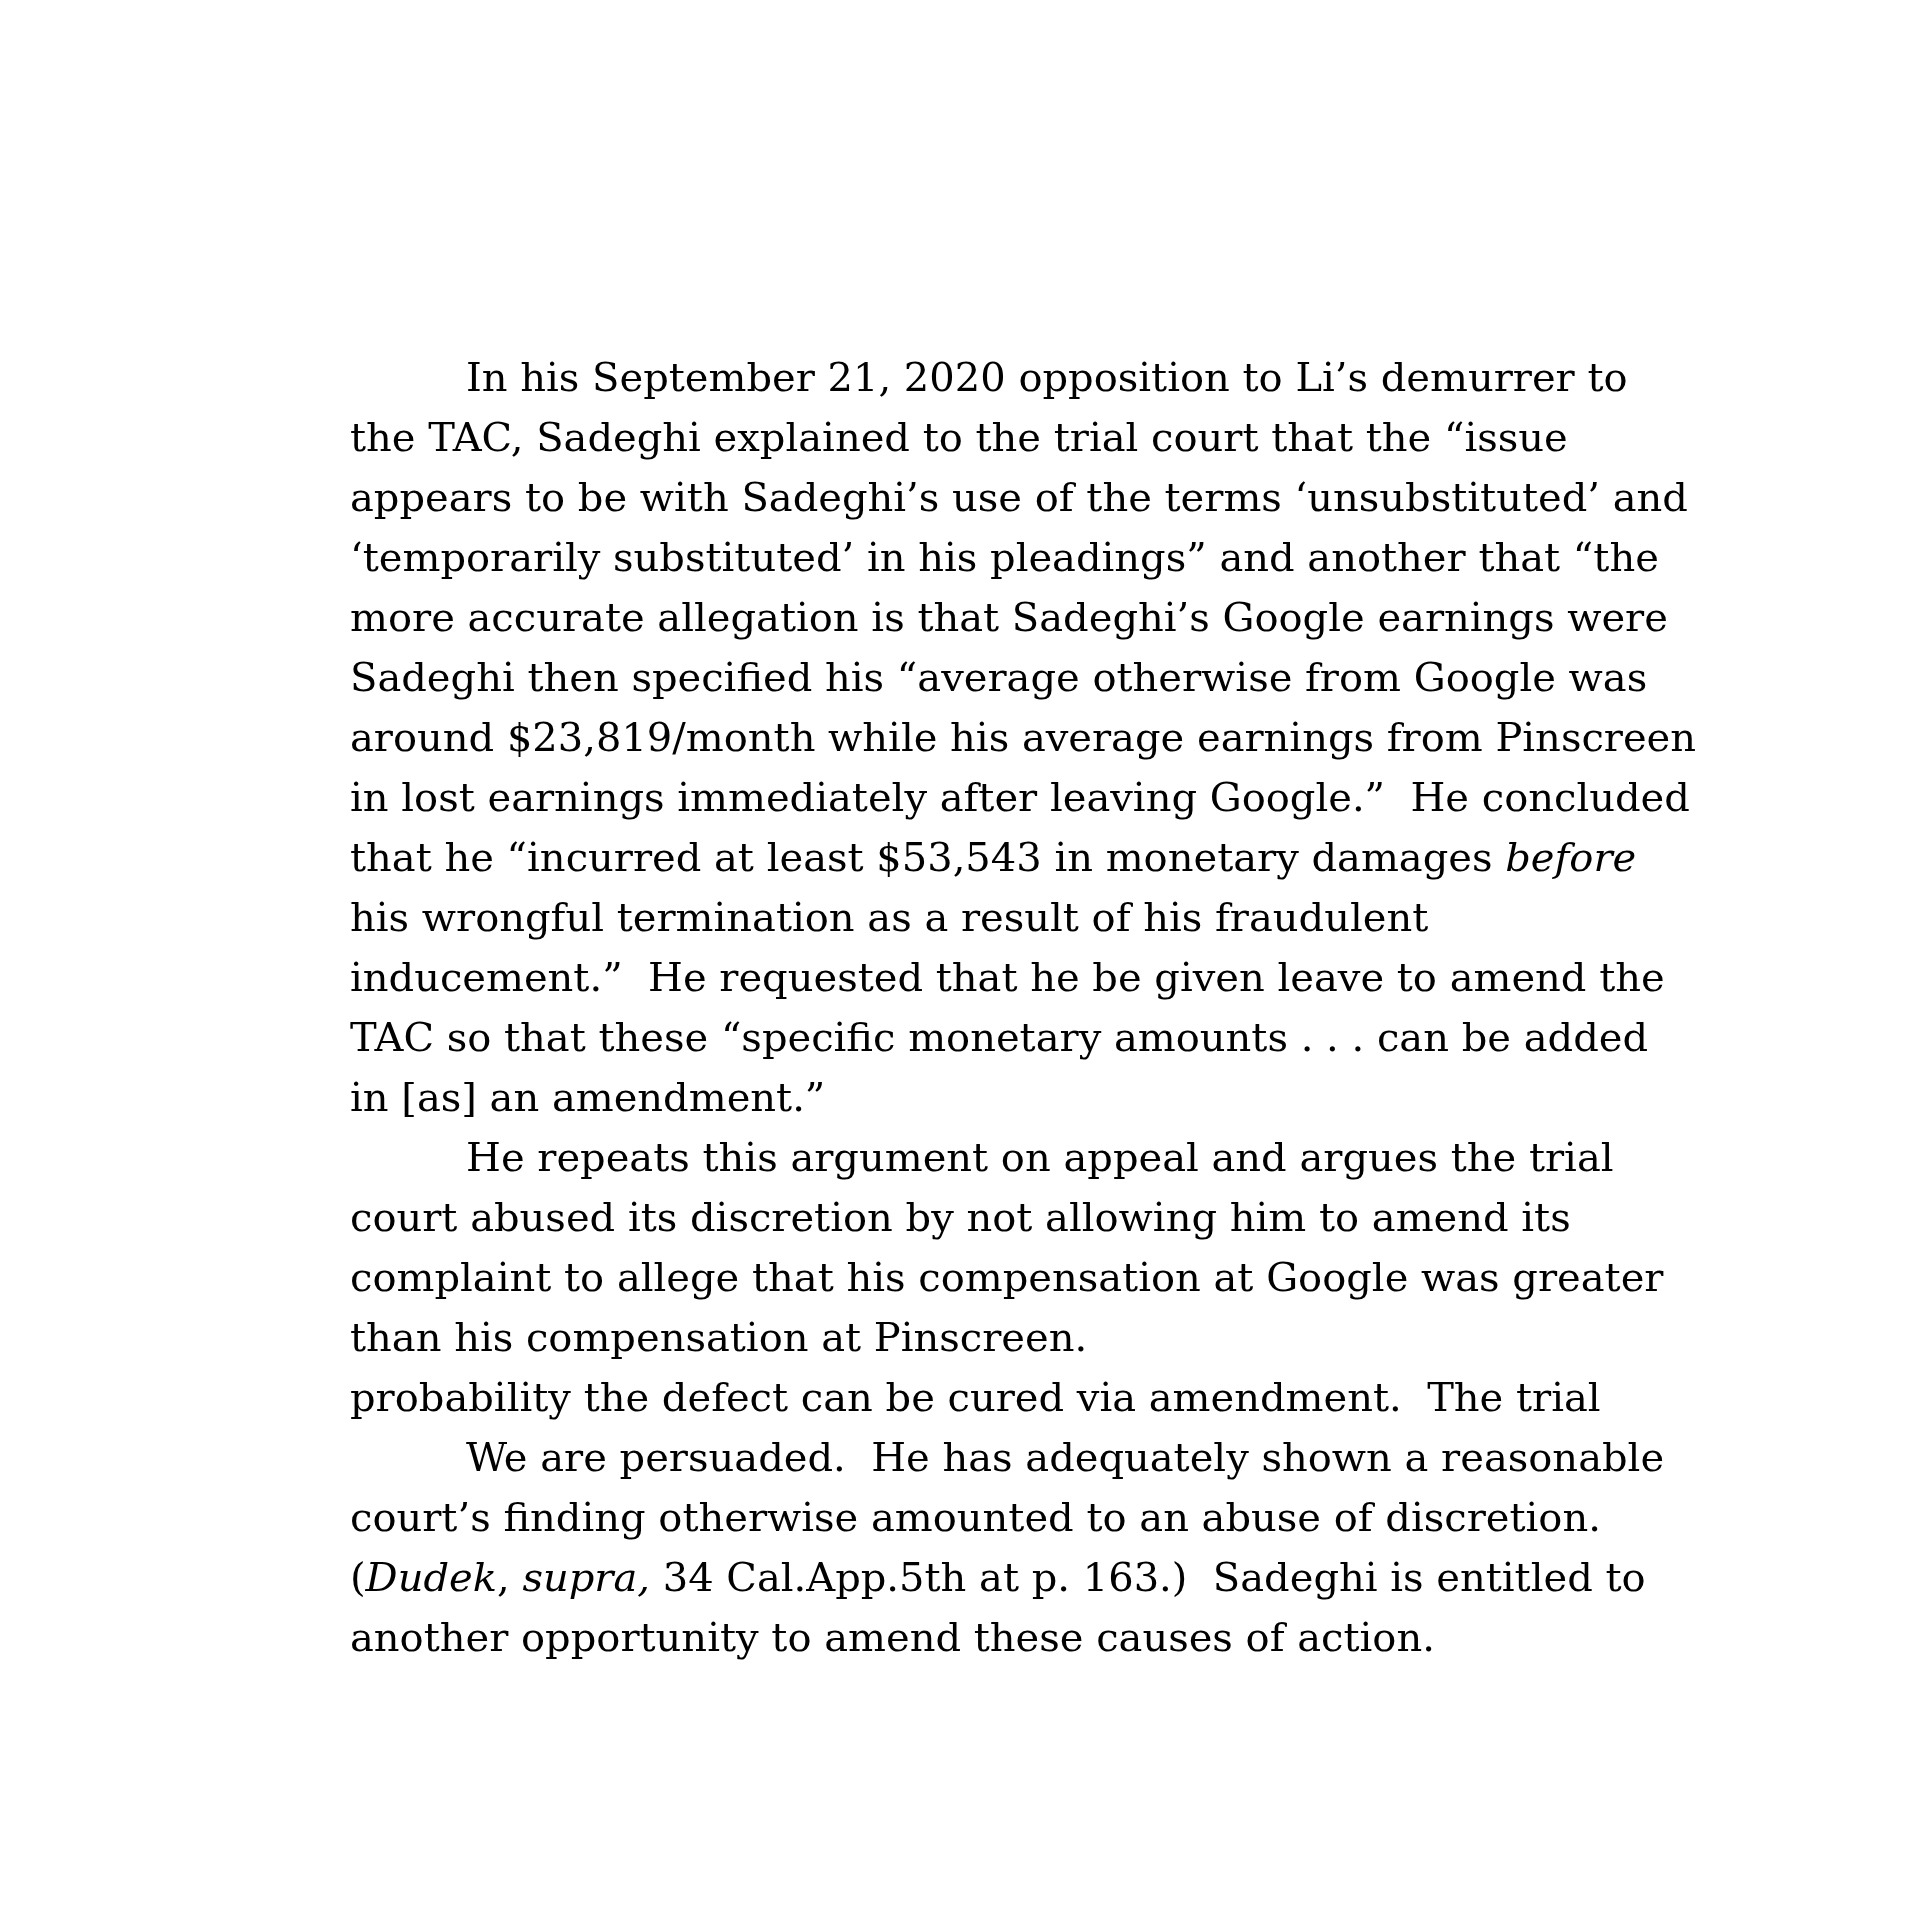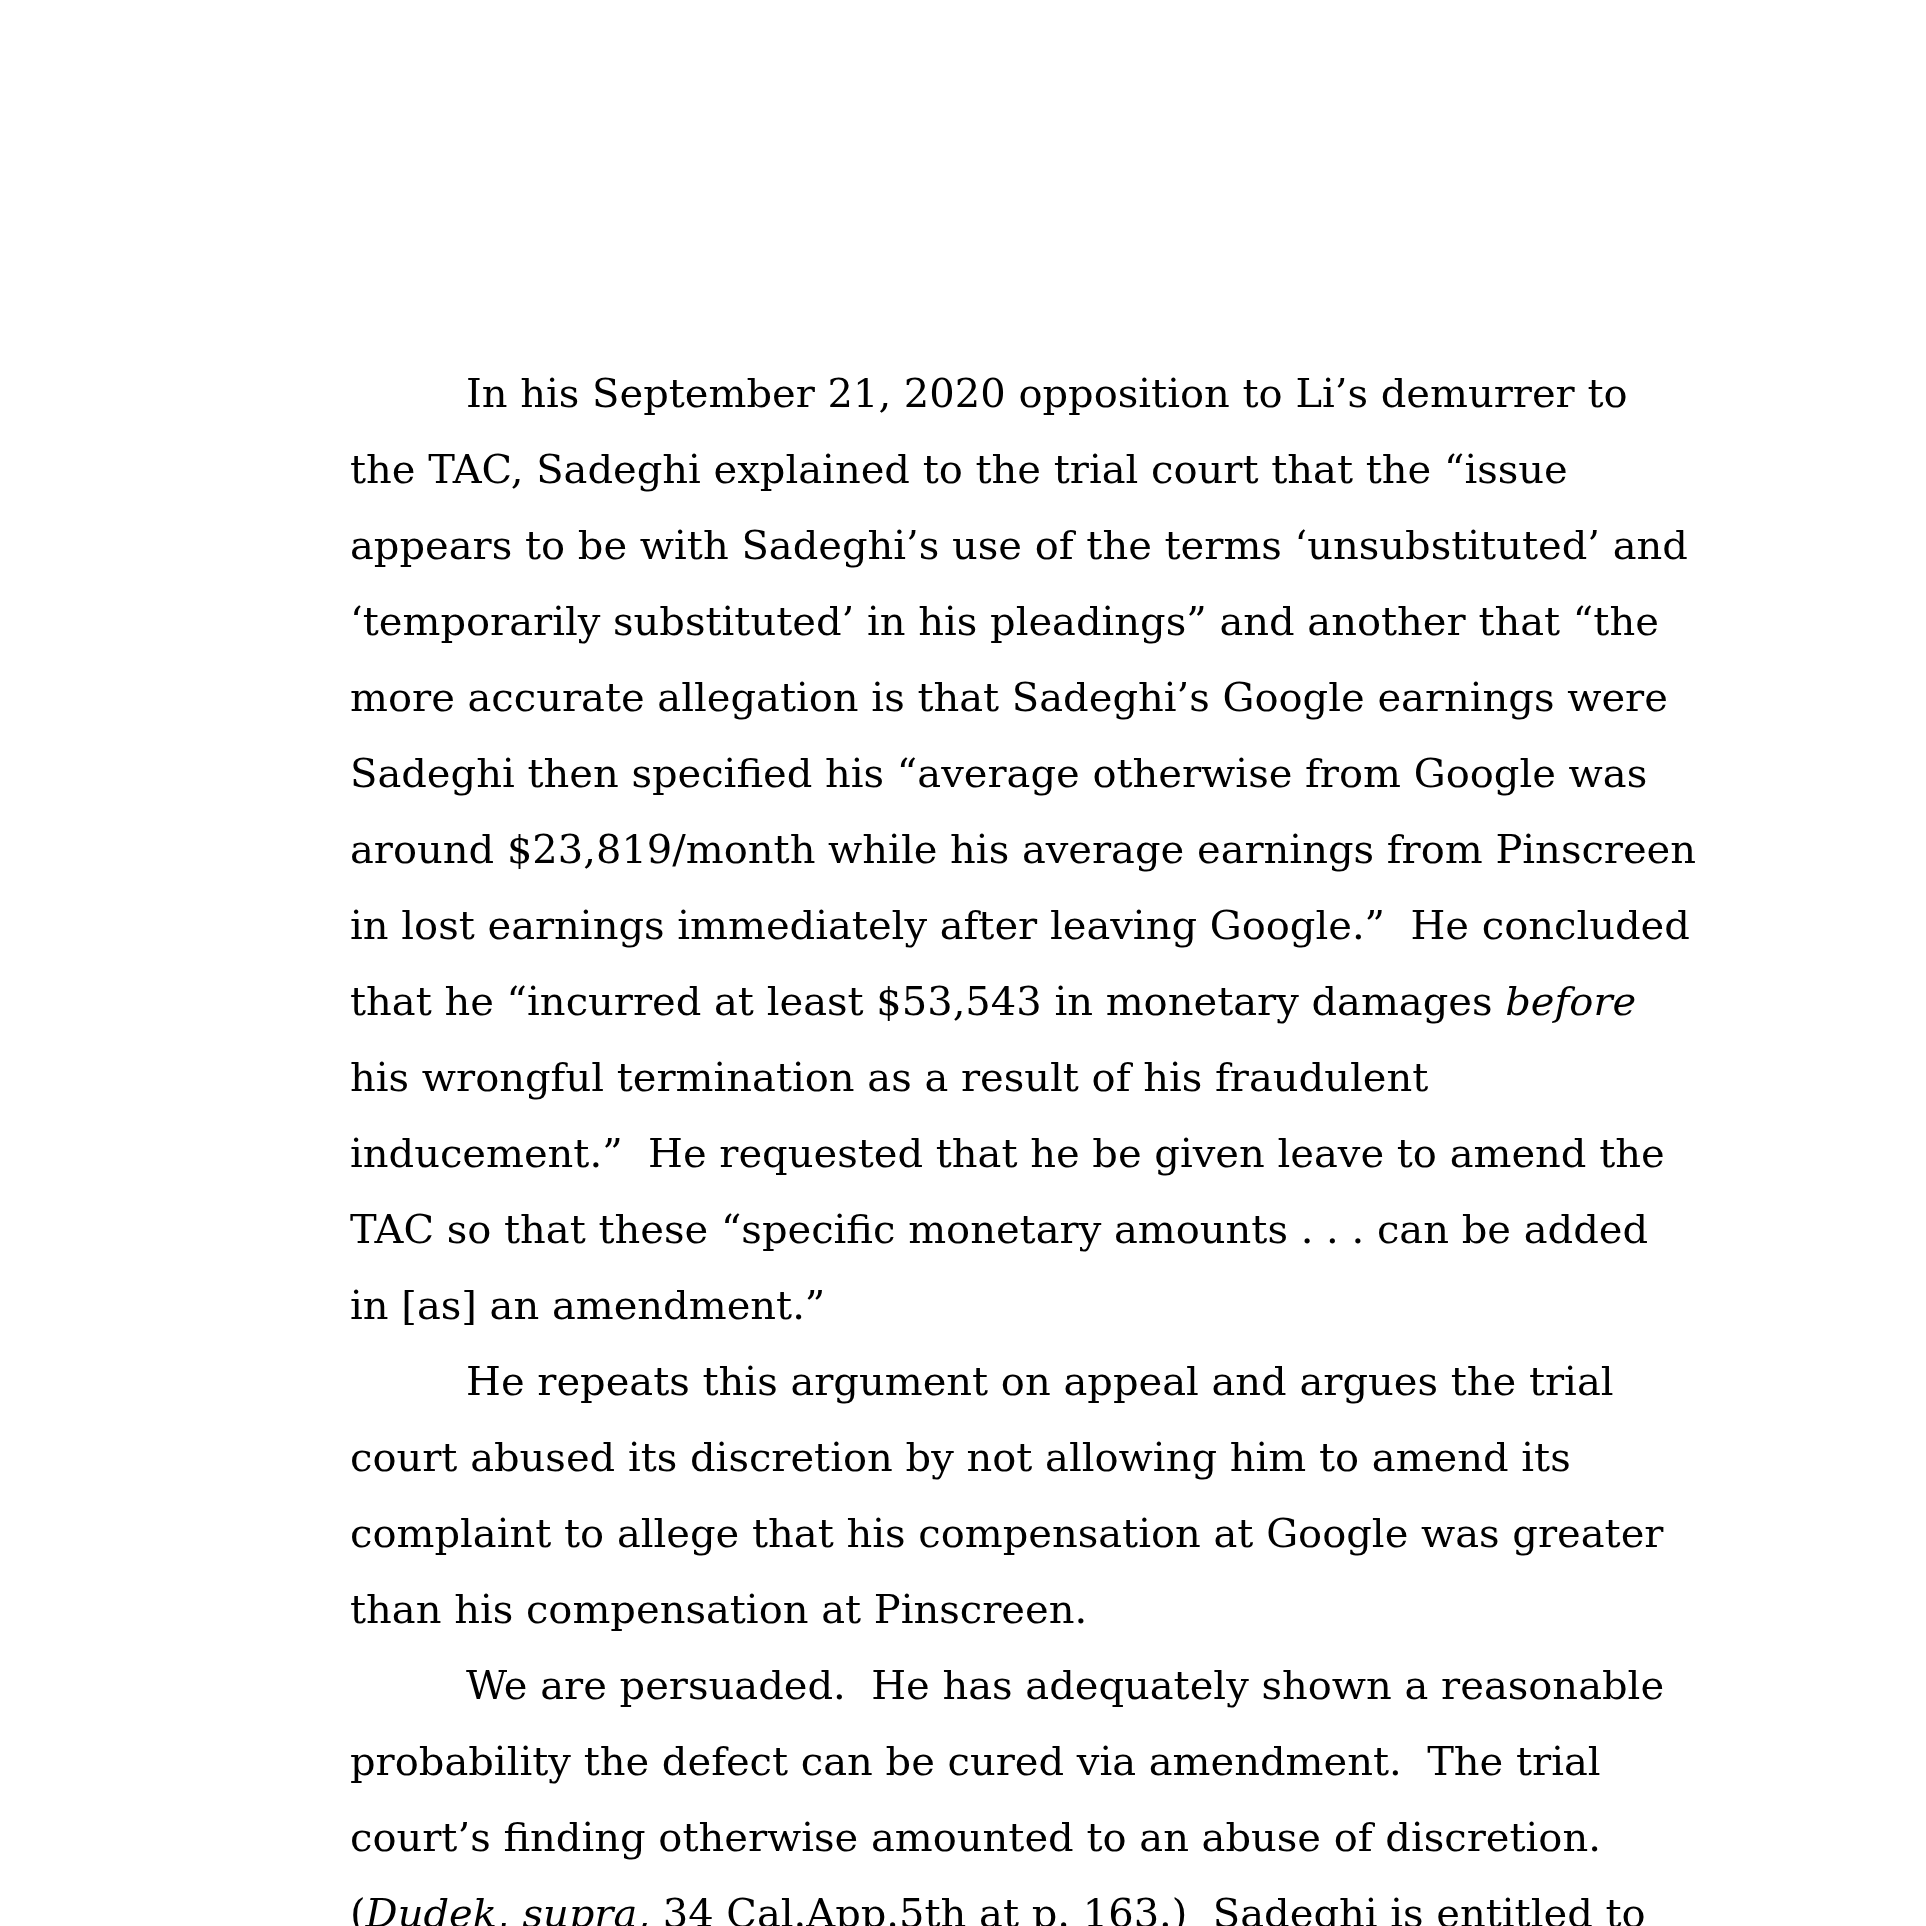--- a/index.html
+++ b/index.html
@@ -23,21 +23,20 @@
   .text-block {
     position: absolute;
     left: 350px;
     top: 347px;
     width: 1310px;
     font-size: 40px;
     line-height: 60px;
   }
   .line {
     white-space: pre;
-    margin-top: 16px;
   }
   .line.indent {
     padding-left: 116px;
   }
   .italic {
     font-style: italic;
   }
 </style>
 </head>
 <body>
@@ -54,21 +53,21 @@
       <div class="line"><span>in lost earnings immediately after leaving Google.”  He concluded</span></div>
       <div class="line"><span>that he “incurred at least $53,543 in monetary damages </span><span class="italic">before</span></div>
       <div class="line"><span>his wrongful termination as a result of his fraudulent</span></div>
       <div class="line"><span>inducement.”  He requested that he be given leave to amend the</span></div>
       <div class="line"><span>TAC so that these “specific monetary amounts . . . can be added</span></div>
       <div class="line"><span>in [as] an amendment.”</span></div>
       <div class="line indent"><span>He repeats this argument on appeal and argues the trial</span></div>
       <div class="line"><span>court abused its discretion by not allowing him to amend its</span></div>
       <div class="line"><span>complaint to allege that his compensation at Google was greater</span></div>
       <div class="line"><span>than his compensation at Pinscreen.</span></div>
+      <div class="line"><span>probability the defect can be cured via amendment.  The trial</span></div>
       <div class="line indent"><span>We are persuaded.  He has adequately shown a reasonable</span></div>
-      <div class="line"><span>probability the defect can be cured via amendment.  The trial</span></div>
       <div class="line"><span>court’s finding otherwise amounted to an abuse of discretion.</span></div>
       <div class="line"><span>(</span><span class="italic">Dudek</span><span>, </span><span class="italic">supra,</span><span> 34 Cal.App.5th at p. 163.)  Sadeghi is entitled to</span></div>
       <div class="line"><span>another opportunity to amend these causes of action.</span></div>
     </main>
 
 </div>
 
 
 </body></html>

